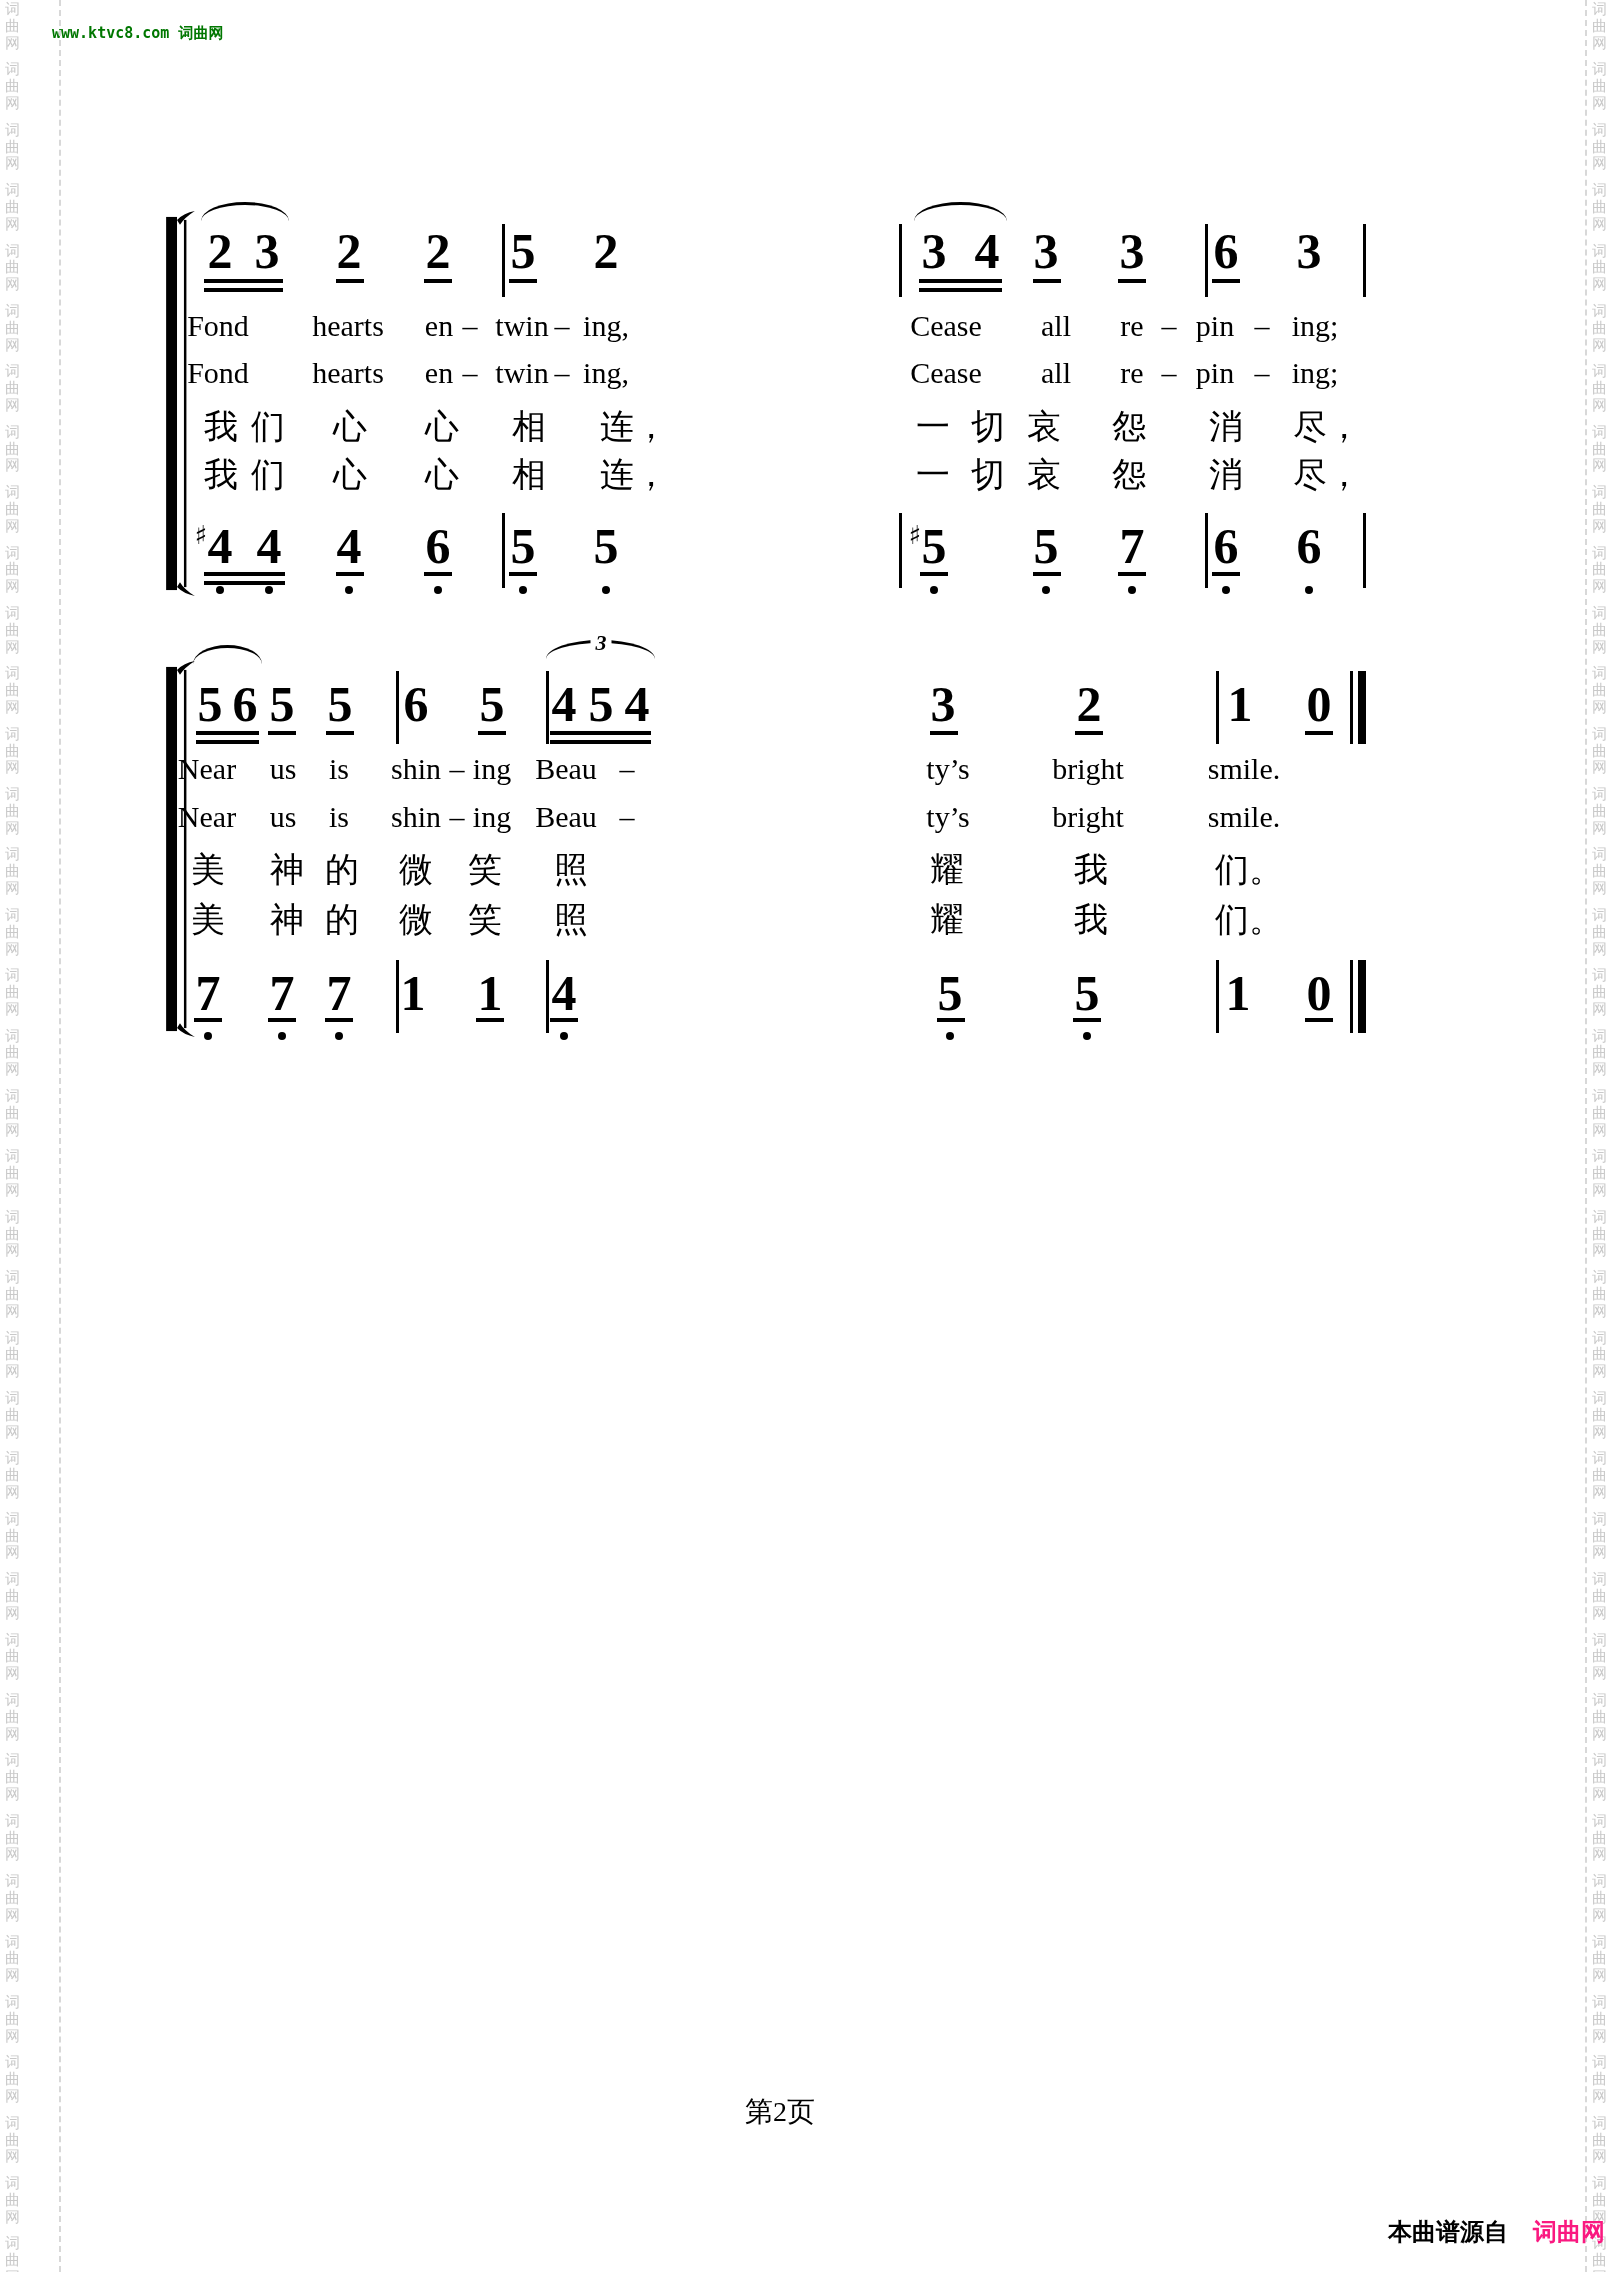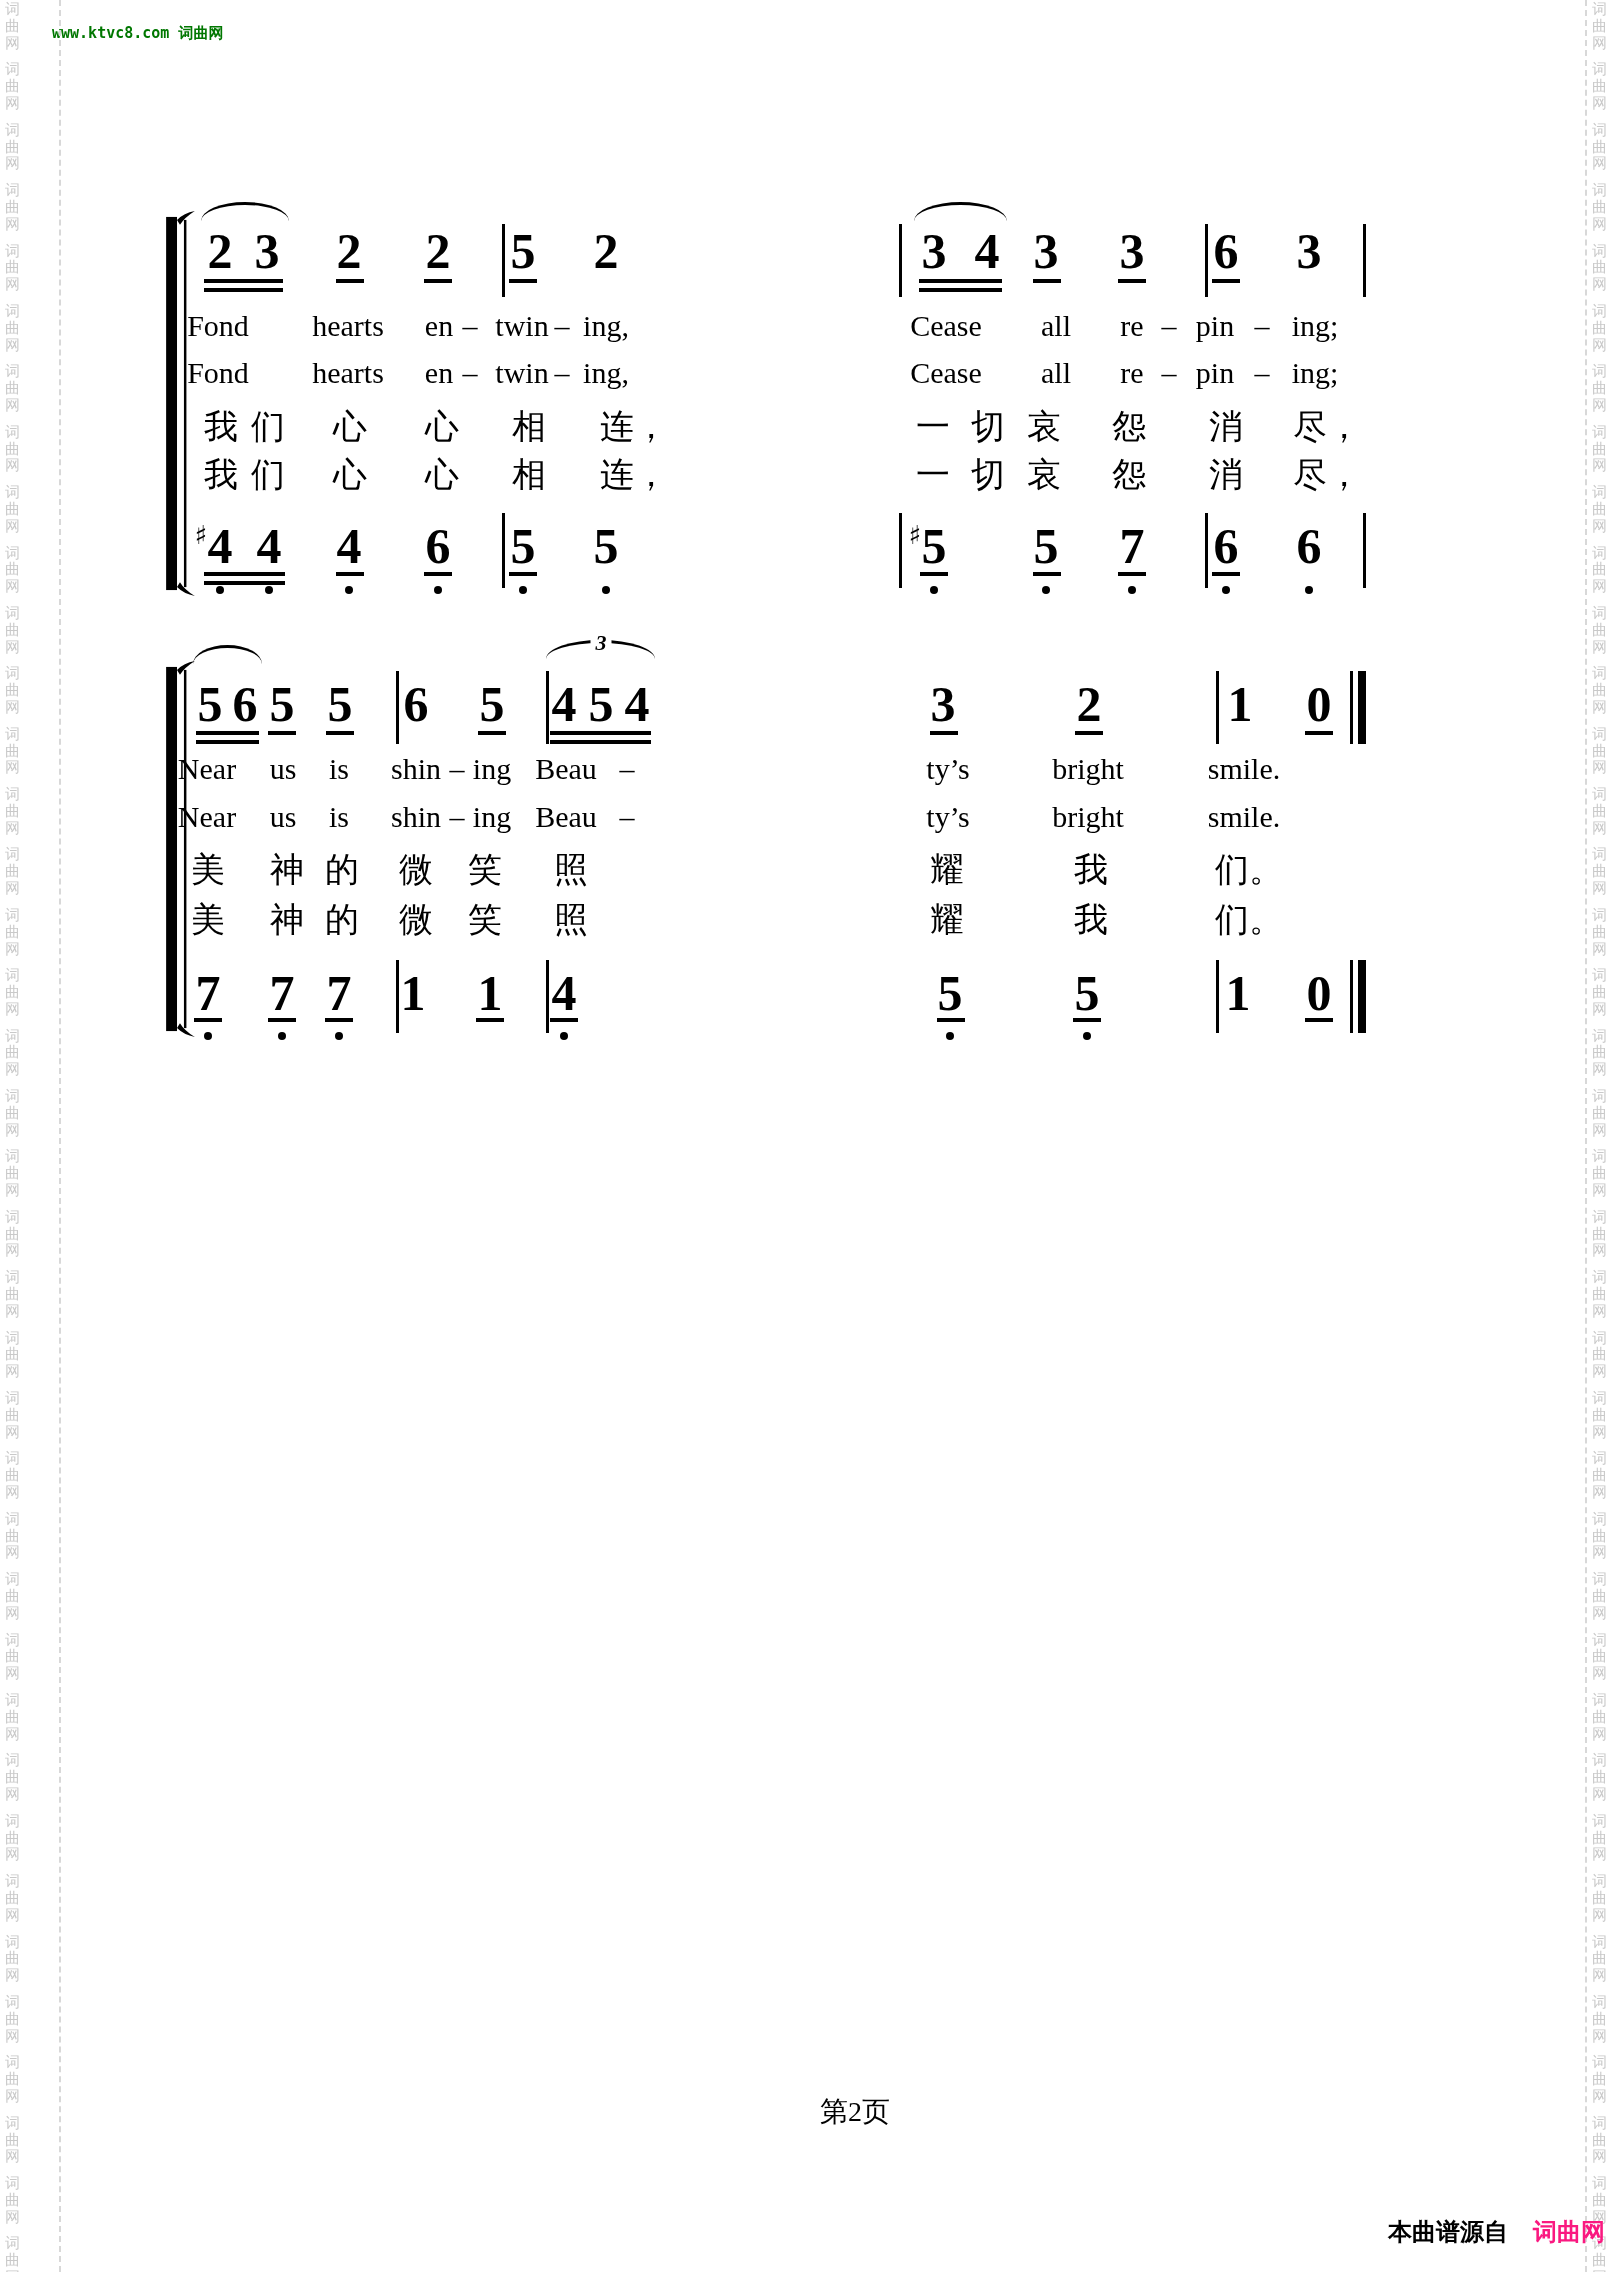--- a/index.html
+++ b/index.html
@@ -20,21 +20,21 @@
   .barline.thick{width:8px;}
   .slur{position:absolute;height:16px;border-top:3px solid #000;
         border-radius:50% 50% 0 0 / 100% 100% 0 0;}
   .tuplet-num{position:absolute;transform:translateX(-50%);font:italic 700 22px "Liberation Serif",serif;
               background:#fff;padding:0 5px;line-height:1;}
   .lyric{position:absolute;transform:translateX(-50%);white-space:nowrap;line-height:1.1;}
   .lyric.en{font:30px "Liberation Serif",serif;}
   .lyric.cn{font:34px "Liberation Serif",serif;}
   .bracket-svg{position:absolute;}
   
-  .page-num{position:absolute;left:855px;top:2093px;transform:translateX(-50%);
+  .page-num{position:absolute;left:780px;top:2093px;transform:translateX(-50%);
             font:28px "Liberation Serif",serif;}
   .credit{position:absolute;top:2216px;font:700 24px "DejaVu Sans",sans-serif;white-space:nowrap;}
 </style>
 </head>
 <body>
 
 <div class="page">
   <a class="wm-header" style="color: rgb(0, 119, 0);">www.ktvc8.com 词曲网</a>
   <div id="wm-left">
       <div class="wm-char" style="left: 5px; top: 2px;">词</div>

